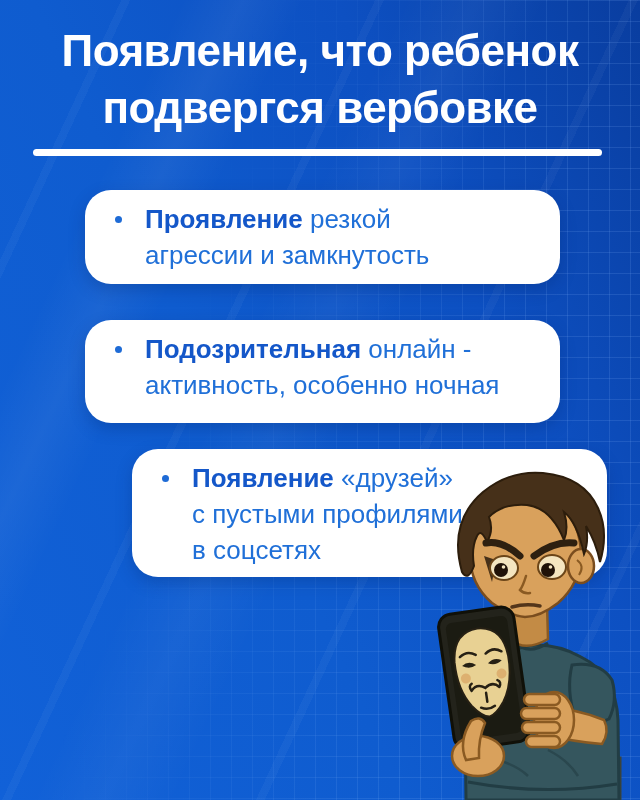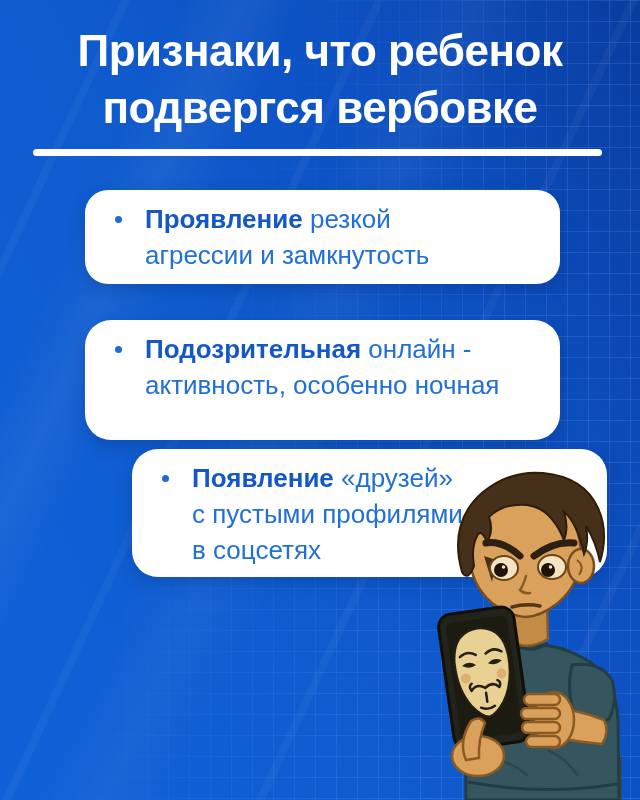--- a/index.html
+++ b/index.html
@@ -41,22 +41,22 @@
     background:#ffffff;
   }
   .card{
     position:absolute;left:85px;width:475px;
     background:#ffffff;border-radius:26px;
     box-shadow:0 6px 16px rgba(4,35,100,.25);
     box-sizing:border-box;
     display:flex;align-items:flex-start;
     padding:11px 18px 0 30px;
   }
-  .card1{top:190px;height:94px;border-radius:23px;}
-  .card2{top:320px;height:120px;}
+  .card1{top:190px;height:94px;}
+  .card2{top:320px;height:103px;}
   .card3{top:449px;height:128px;margin-left:47px;}
   .bullet{
     flex:0 0 auto;
     width:7px;height:7px;border-radius:50%;
     background:#1e6bd6;
     margin:15px 23px 0 0;
   }
   .card-text{
     font-size:26px;line-height:36px;
     color:#2070d8;
@@ -68,21 +68,21 @@
     width:212px;height:340px;z-index:5;
   }
 </style>
 </head>
 <body>
 
 <div class="page">
   <div class="bg-streaks"></div>
   <div class="bg-grid"></div>
 
-  <div class="title">Признаки, что ребенок
+  <div class="title">Появление, что ребенок
 подвергся вербовке</div>
   <div class="divider"></div>
 
   <div class="card card1">
     <span class="bullet"></span>
     <span class="card-text"><b>Проявление</b><span> резкой
 агрессии и замкнутость</span></span>
   </div>
 
   <div class="card card2">

